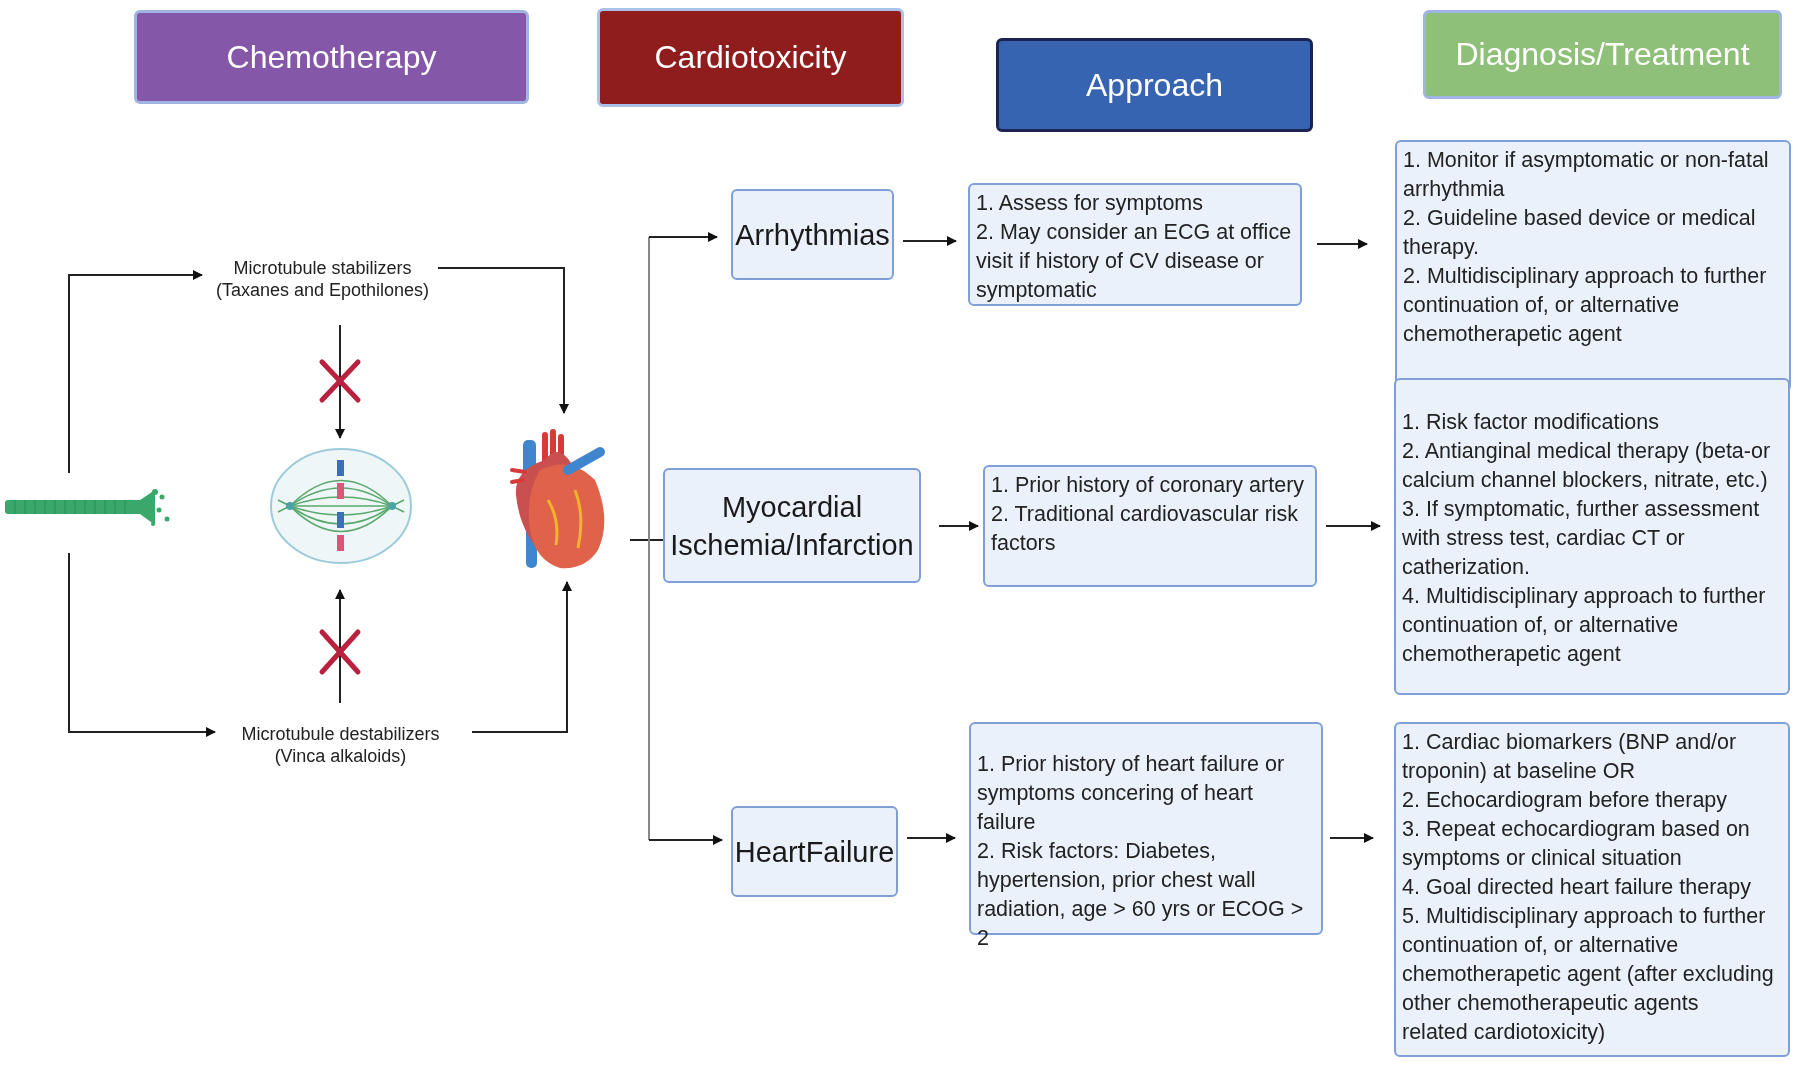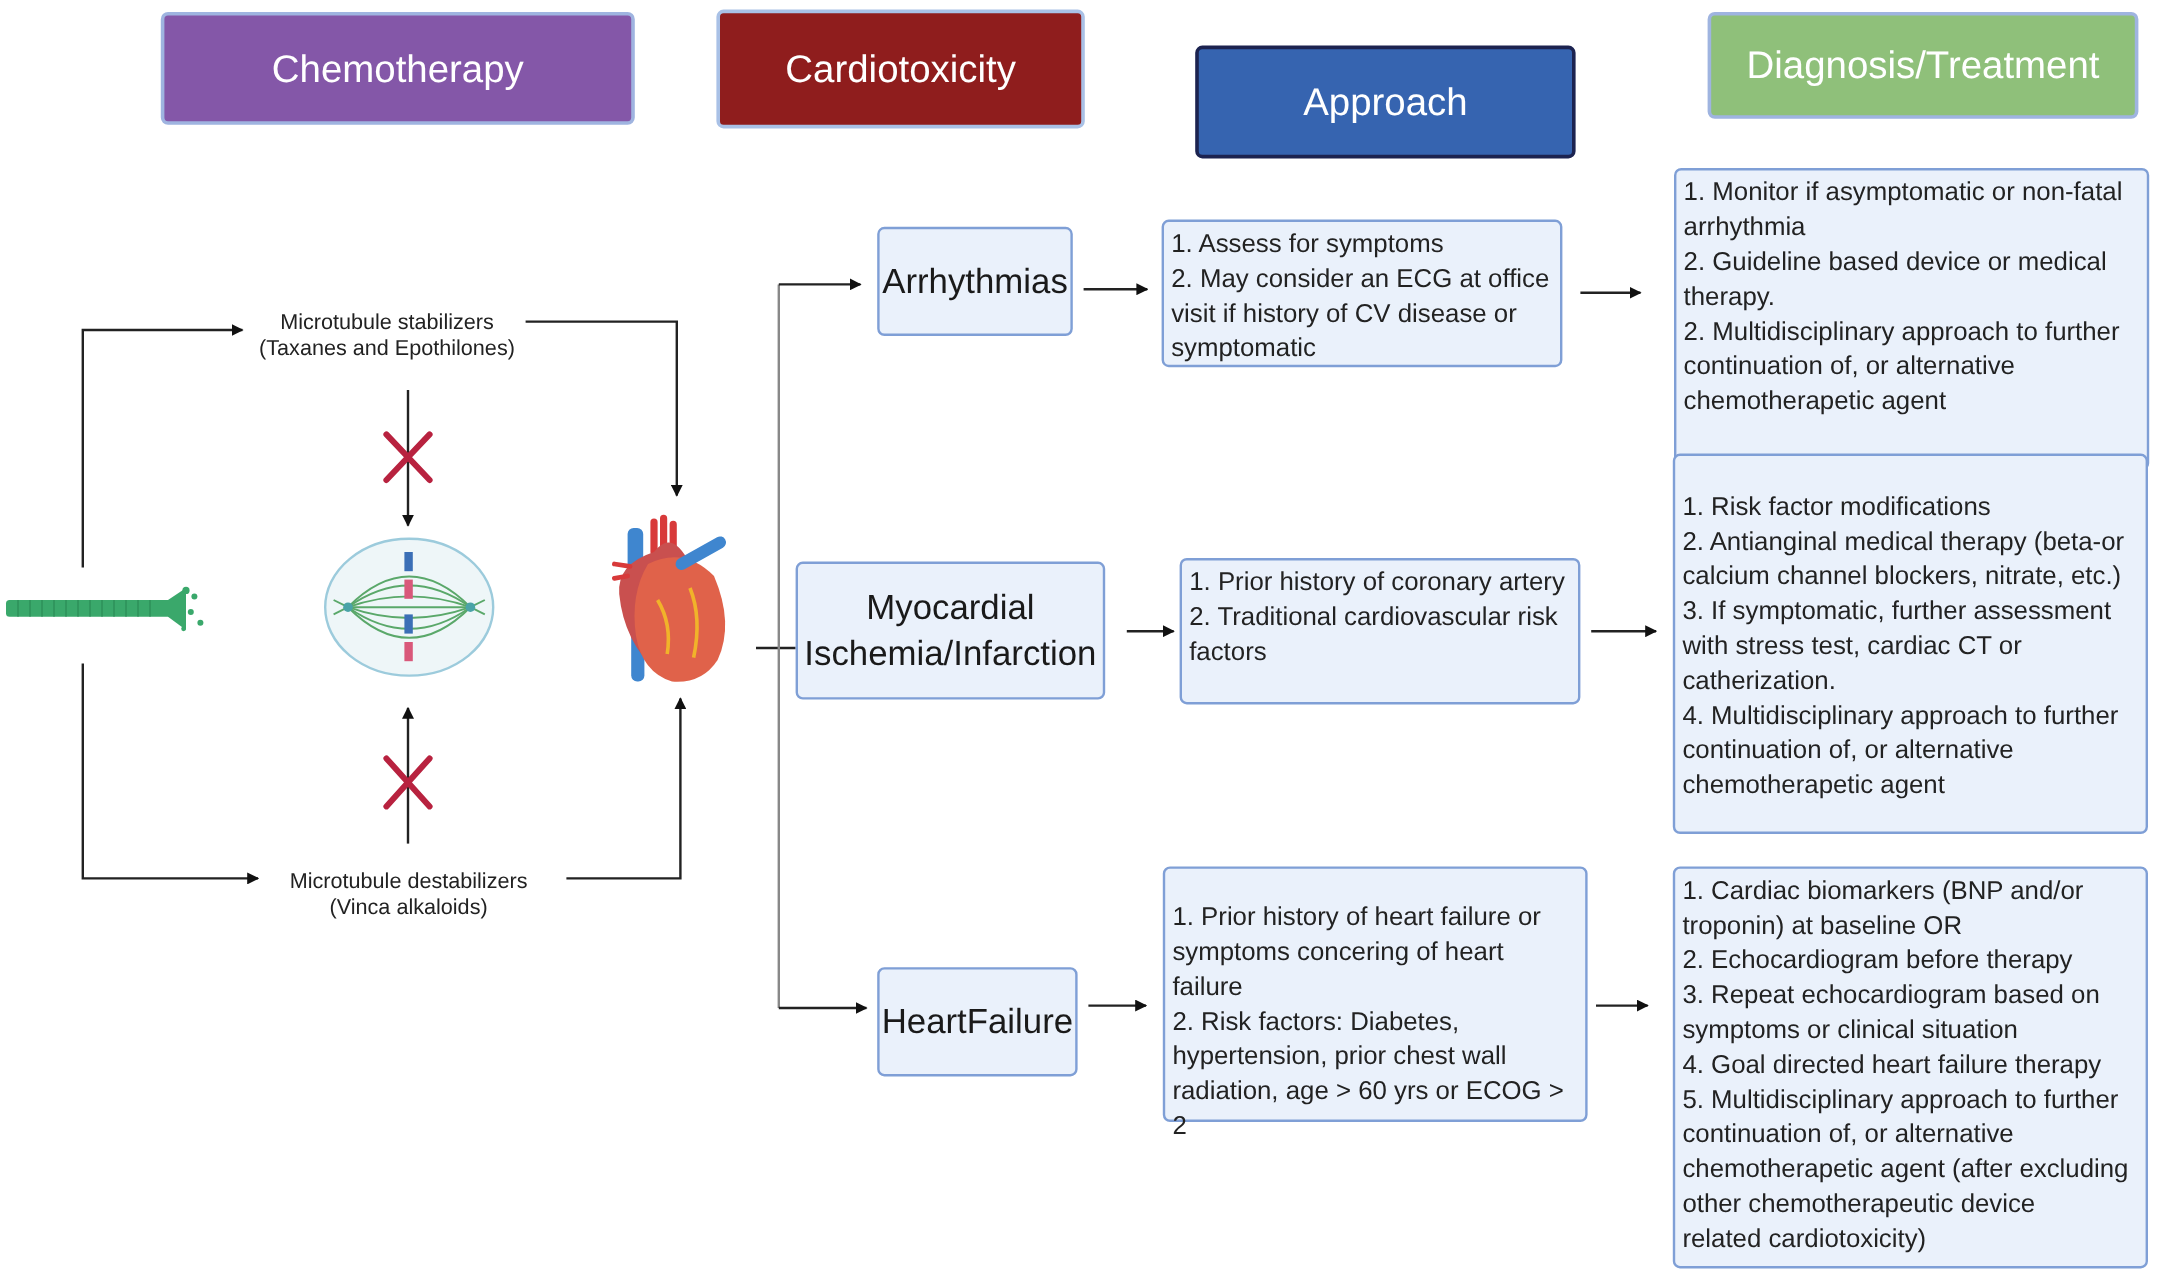--- a/index.html
+++ b/index.html
@@ -197,15 +197,15 @@
 <div class="box txt" style="left:1394px;top:722px;width:396px;height:335px;">
   <span class="ln">1. Cardiac biomarkers (BNP and/or</span>
   <span class="ln">troponin) at baseline OR</span>
   <span class="ln">2. Echocardiogram before therapy</span>
   <span class="ln">3. Repeat echocardiogram based on</span>
   <span class="ln">symptoms or clinical situation</span>
   <span class="ln">4. Goal directed heart failure therapy</span>
   <span class="ln">5. Multidisciplinary approach to further</span>
   <span class="ln">continuation of, or alternative</span>
   <span class="ln">chemotherapetic agent (after excluding</span>
-  <span class="ln">other chemotherapeutic device</span>
+  <span class="ln">other chemotherapeutic agents</span>
   <span class="ln">related cardiotoxicity)</span>
 </div>
 
 </body></html>

